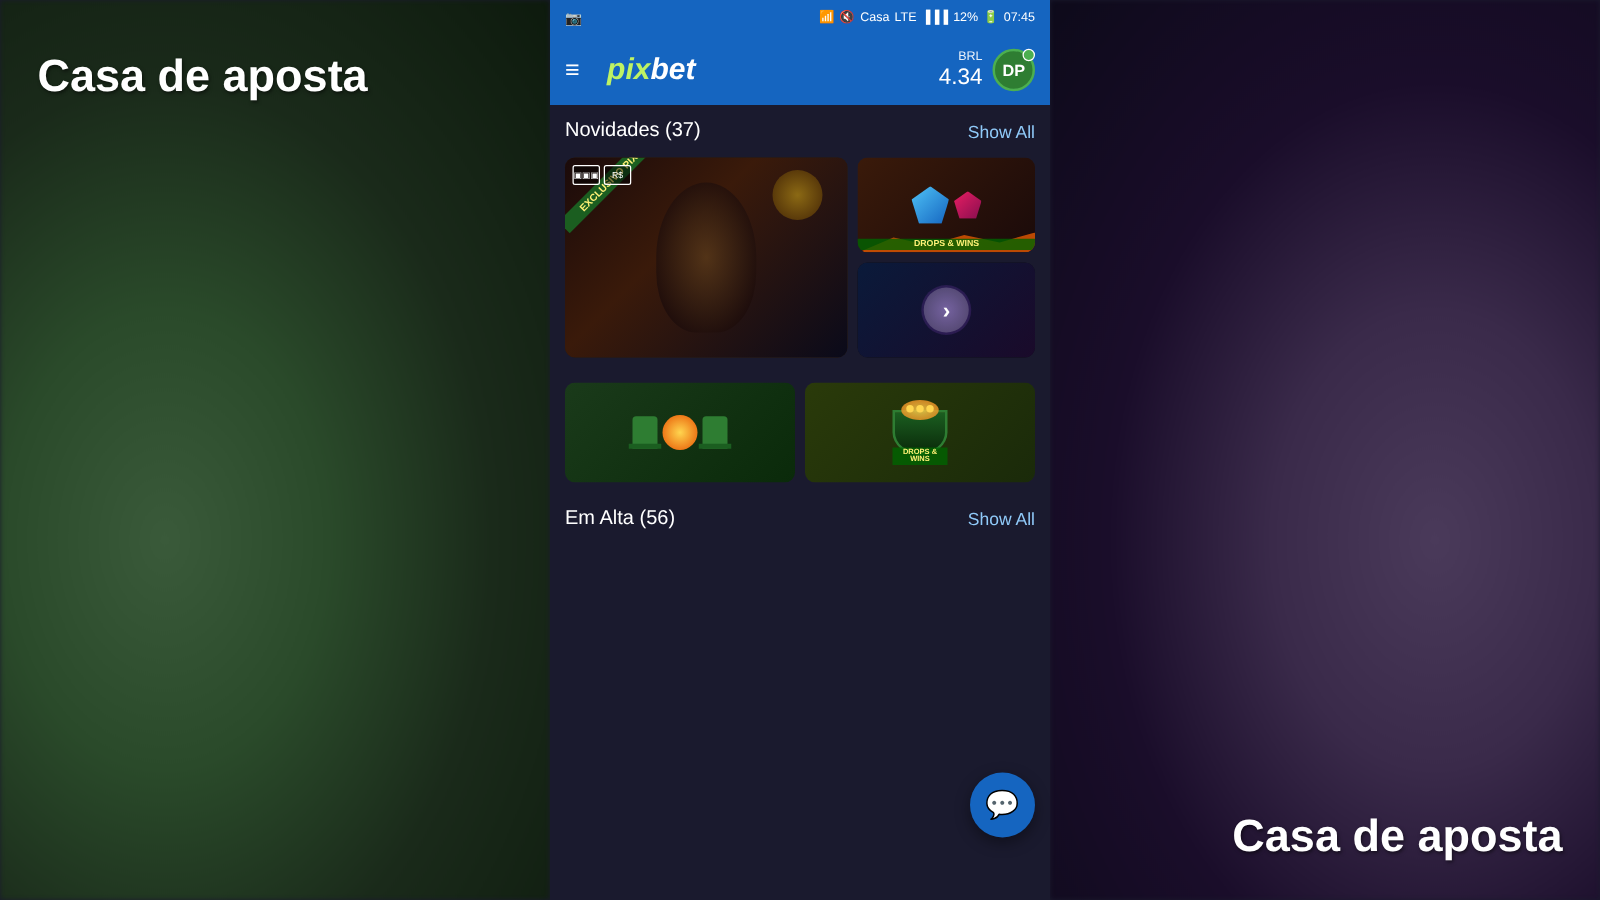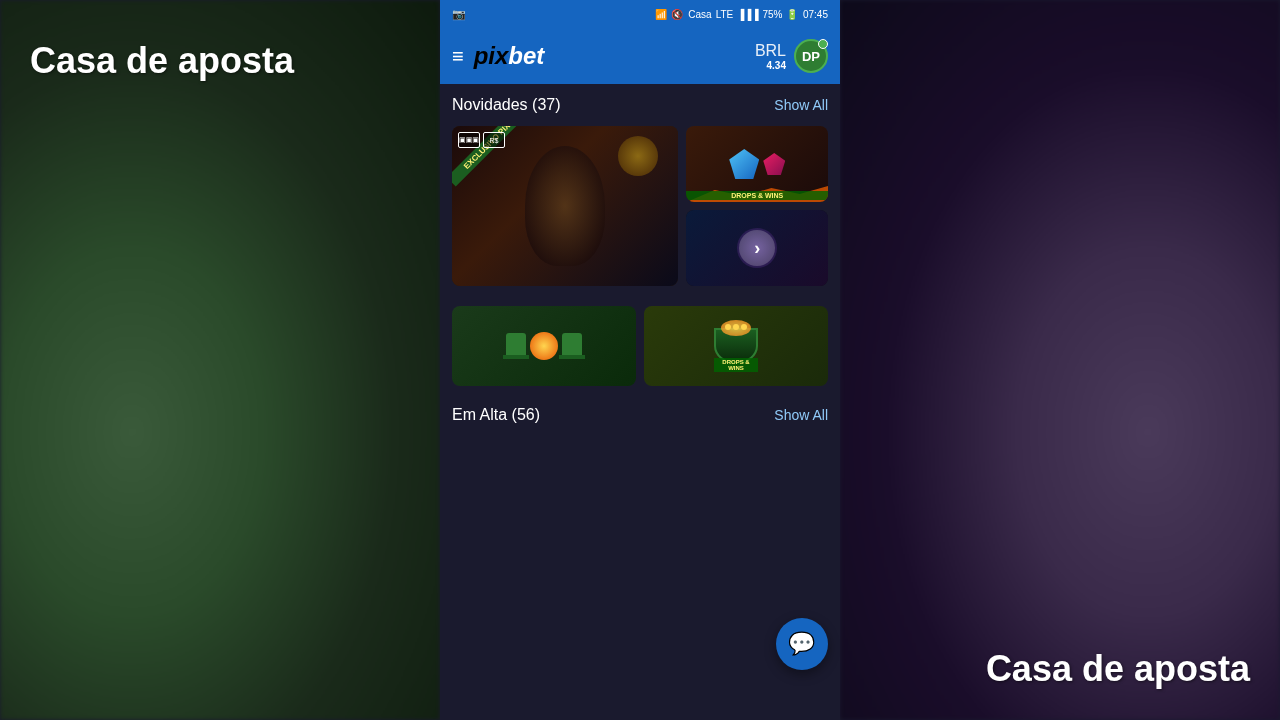--- a/index.html
+++ b/index.html
@@ -101,40 +101,41 @@
       font-size: 20px;
       cursor: pointer;
     }
     .app-logo {
       color: white;
       font-size: 24px;
       font-weight: bold;
       font-style: italic;
     }
     .app-logo span.pix {
-      color: #000000;
+      color: #bef264;
+      margin-left: 12px;
     }
     .app-logo span.bet {
       color: white;
     }
     .header-right {
       margin-left: auto;
       display: flex;
       align-items: center;
       gap: 8px;
     }
     .balance-box {
       display: flex;
       flex-direction: column;
       align-items: flex-end;
       color: white;
       font-size: 11px;
     }
-    .balance-label { font-size: 16px; opacity: 0.9; }
-    .balance-amount { font-size: 10px; font-weight: bold; }
+    .balance-label { font-size: 10px; opacity: 0.9; }
+    .balance-amount { font-size: 18px; font-weight: normal; }
     .avatar {
       width: 34px;
       height: 34px;
       border-radius: 50%;
       background: #2e7d32;
       border: 2px solid #4caf50;
       display: flex;
       align-items: center;
       justify-content: center;
       color: white;
@@ -404,21 +405,21 @@
   <div class="status-bar">
     <div class="status-left">
       <span>📷</span>
     </div>
     <div class="status-right">
       <span>📶</span>
       <span>🔇</span>
       <span>Casa</span>
       <span>LTE</span>
       <span>▐▐▐</span>
-      <span>75%</span>
+      <span>12%</span>
       <span>🔋</span>
       <span>07:45</span>
     </div>
   </div>
 
   <div class="app-header">
     <div class="hamburger-icon">≡</div>
     <div class="app-logo">
       <span class="pix">pix</span><span class="bet">bet</span>
     </div>

